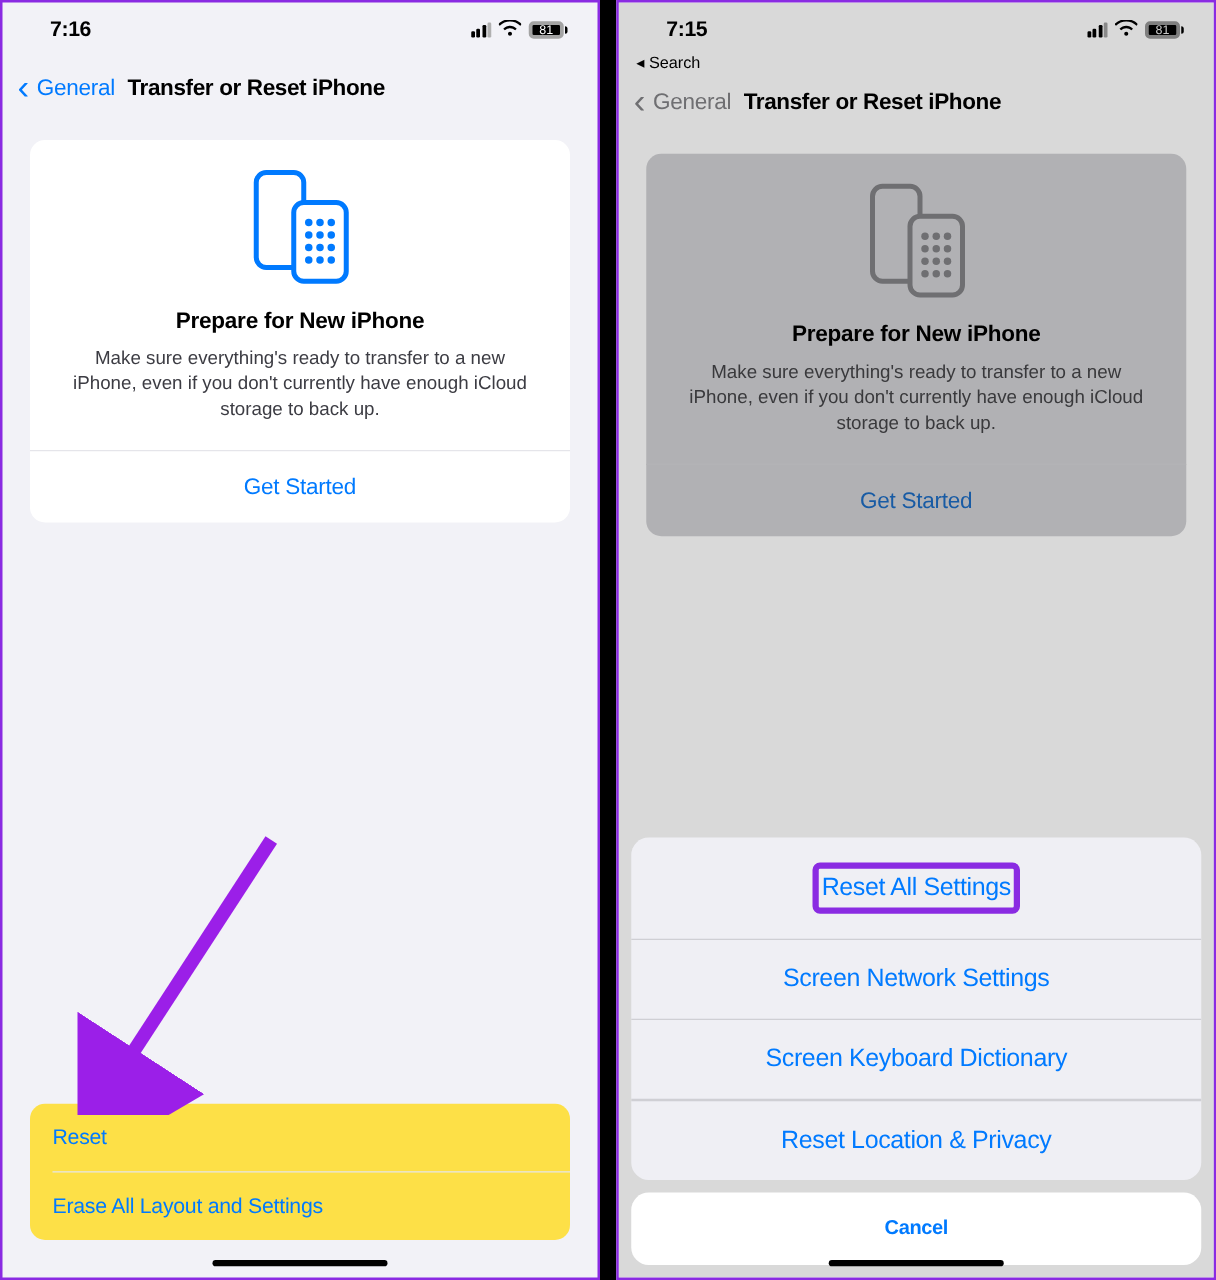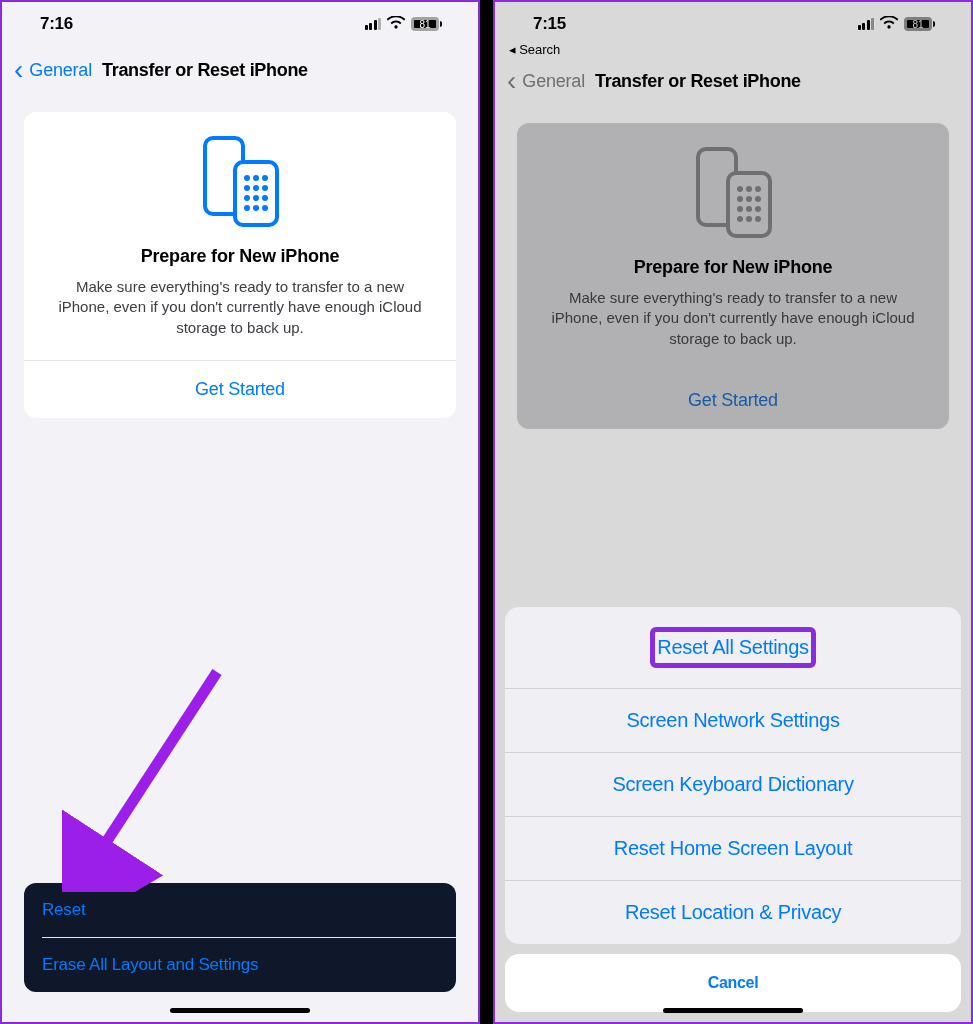--- a/index.html
+++ b/index.html
@@ -18,21 +18,21 @@
       background: #f2f2f7;
       position: relative;
       border: 2px solid #8a2be2;
       overflow: hidden;
     }
     .status-bar {
       height: 44px;
       display: flex;
       align-items: center;
       justify-content: space-between;
-      padding: 0 36px 0 38px;
+      padding: 0 24px 0 38px;
       font-size: 17px;
       font-weight: 600;
     }
     .status-time { letter-spacing: -0.3px; }
     .status-icons { display: flex; align-items: center; gap: 6px; }
     .signal-bars { display: inline-flex; align-items: flex-end; gap: 1.5px; height: 12px; }
     .signal-bars span { width: 3px; background: #000; border-radius: 1px; }
     .signal-bars span:nth-child(1){height:5px;} .signal-bars span:nth-child(2){height:7px;}
     .signal-bars span:nth-child(3){height:10px;} .signal-bars span:nth-child(4){height:12px; background:#b0b0b0;}
     .battery { display:inline-flex; align-items:center; position:relative; }
@@ -47,21 +47,21 @@
     .nav-title { font-size:18px; font-weight:600; letter-spacing:-0.3px; margin-left:4px; }
     .content { padding: 18px 22px 0; }
     .card { background:#fff; border-radius:12px; padding: 22px 18px 0; text-align:center; }
     .devices-icon { display:flex; justify-content:center; margin-bottom:16px; }
     .card-title { font-size:18px; font-weight:600; margin-bottom:10px; letter-spacing:-0.2px; }
     .card-desc { font-size:15px; color:#3c3c43; line-height:1.35; padding: 0 8px 22px; }
     .card-sep { height:1px; background:#e5e5ea; margin:0 -18px; }
     .card-action { color:#007aff; font-size:18px; padding:18px 0; letter-spacing:-0.2px; }
     .bottom-list {
       position:absolute; left:22px; right:22px; bottom:30px;
-      background:#0f172a; border-radius:12px; overflow:hidden;
+      background:#fde047; border-radius:12px; overflow:hidden;
     }
     .list-item { color:#007aff; font-size:17px; padding:17px 18px; text-align:left; letter-spacing:-0.2px; }
     .list-sep { height:1px; background:#e5e5ea; margin-left:18px; }
     .home-indicator {
       position:absolute; bottom:9px; left:50%; transform:translateX(-50%);
       width:140px; height:5px; background:#000; border-radius:3px;
     }
     .arrow-annotation {
       position:absolute; top:660px; left:60px; width:180px; height:230px; pointer-events:none;
     }
@@ -238,21 +238,20 @@
   <div class="action-sheet">
     <div class="sheet-group">
       <div class="sheet-item">
         <span class="highlight-box">Reset All Settings</span>
       </div>
       <div class="sheet-sep"></div>
       <div class="sheet-item">Screen Network Settings</div>
       <div class="sheet-sep"></div>
       <div class="sheet-item">Screen Keyboard Dictionary</div>
       <div class="sheet-sep"></div>
-      <div class="sheet-item">Reset Home Screen Layout</div>
       <div class="sheet-sep"></div>
       <div class="sheet-item">Reset Location &amp; Privacy</div>
     </div>
     <div class="cancel-btn">Cancel</div>
   </div>
 
   <div class="home-indicator"></div>
 </div>
 
 </body></html>

